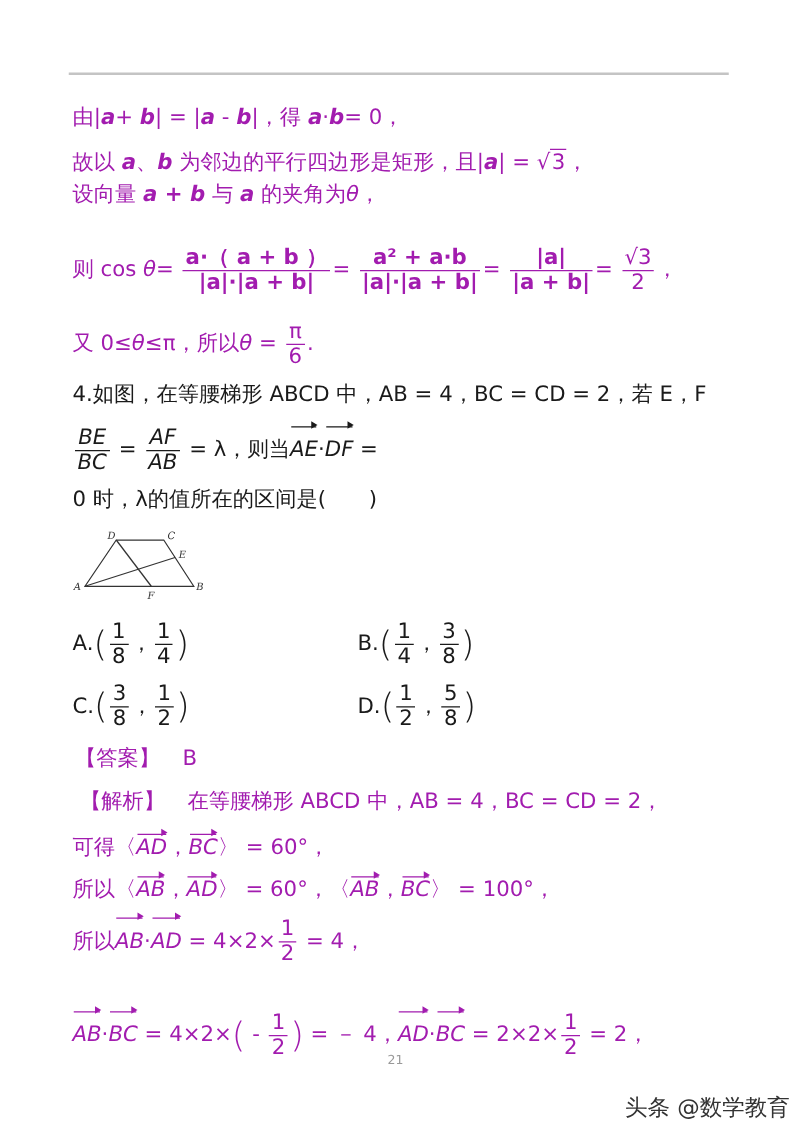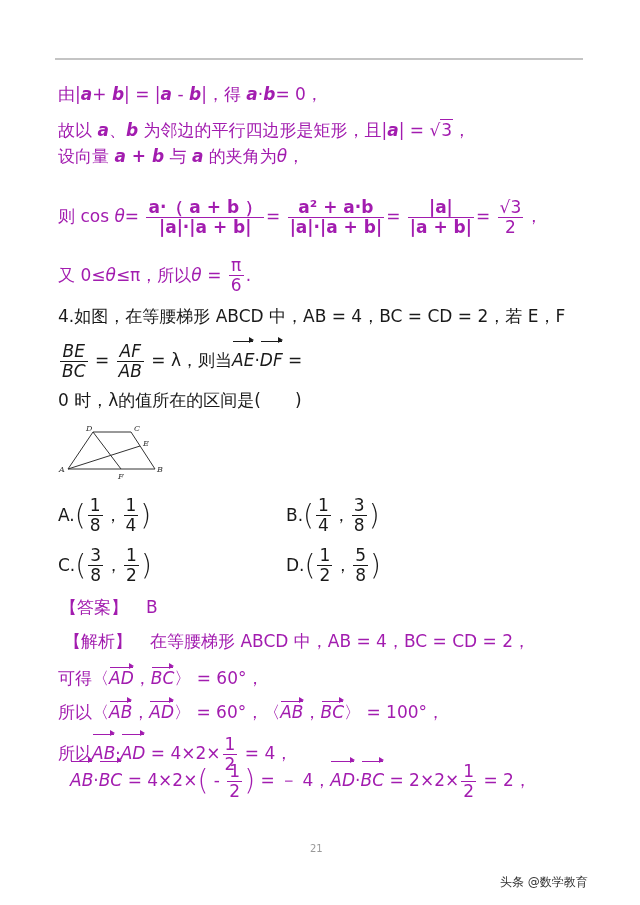--- a/index.html
+++ b/index.html
@@ -17,21 +17,21 @@
   .vec { position:relative; display:inline-block; font-style:italic; }
   .vec::before { content:""; position:absolute; left:1px; right:1px; top:1px; border-top:1.2px solid currentColor; }
   .vec::after { content:""; position:absolute; right:0px; top:-3px; border-left:5px solid currentColor;
                 border-top:3px solid transparent; border-bottom:3px solid transparent; }
   .sqrt { display:inline-block; }
   .sqrt .rad { border-top:1.5px solid currentColor; padding:0 1px; }
   .paren { font-size:28px; font-weight:200; vertical-align:middle; line-height:24px; }
   .figure { position:absolute; left:58px; top:424px; width:110px; height:56px; }
   .opt { position:absolute; font-size:17px; line-height:24px; white-space:nowrap; }
   .pagenum { position:absolute; left:310px; top:843px; font-size:10px; color:#999; }
-  .watermark { position:absolute; left:500px; top:874px; font-size:12px; color:#333;
+  .watermark { position:absolute; left:500px; top:874px; font-size:18px; color:#333;
                text-shadow:0 0 1px #fff, 1px 1px 0 #fff; }
 </style>
 </head>
 <body>
 
 <div class="rule"></div>
 
 <div class="line red" style="top:82px;">
   <span>由|</span><span class="b">a</span><span>+ </span><span class="b">b</span><span>| = |</span><span class="b">a</span><span> - </span><span class="b">b</span><span>|，得 </span><span class="b">a</span><span>·</span><span class="b">b</span><span>= 0，</span>
 </div>
@@ -99,18 +99,18 @@
 </div>
 <div class="line red" style="top:666px;">
   <span>可得〈</span><span class="vec">AD</span><span>，</span><span class="vec">BC</span><span>〉 = 60°，</span>
 </div>
 <div class="line red" style="top:700px;">
   <span>所以〈</span><span class="vec">AB</span><span>，</span><span class="vec">AD</span><span>〉 = 60°，〈</span><span class="vec">AB</span><span>，</span><span class="vec">BC</span><span>〉 = 100°，</span>
 </div>
 <div class="line red" style="top:733px; line-height:40px;">
   <span>所以</span><span class="vec">AB</span><span>·</span><span class="vec">AD</span><span> = 4×2×</span><span class="frac"><span class="num">1</span><span>2</span></span><span> = 4，</span>
 </div>
-<div class="line red" style="top:760px; line-height:40px;margin-left:12px;">
+<div class="line red" style="top:808px; line-height:40px;">
   <span class="vec">AB</span><span>·</span><span class="vec">BC</span><span> = 4×2×</span><span class="paren">(</span><span> - </span><span class="frac"><span class="num">1</span><span>2</span></span><span class="paren">)</span><span> = － 4，</span><span class="vec">AD</span><span>·</span><span class="vec">BC</span><span> = 2×2×</span><span class="frac"><span class="num">1</span><span>2</span></span><span> = 2，</span>
 </div>
 
 <div class="pagenum">21</div>
 <div class="watermark">头条 @数学教育</div>
 
 </body></html>

